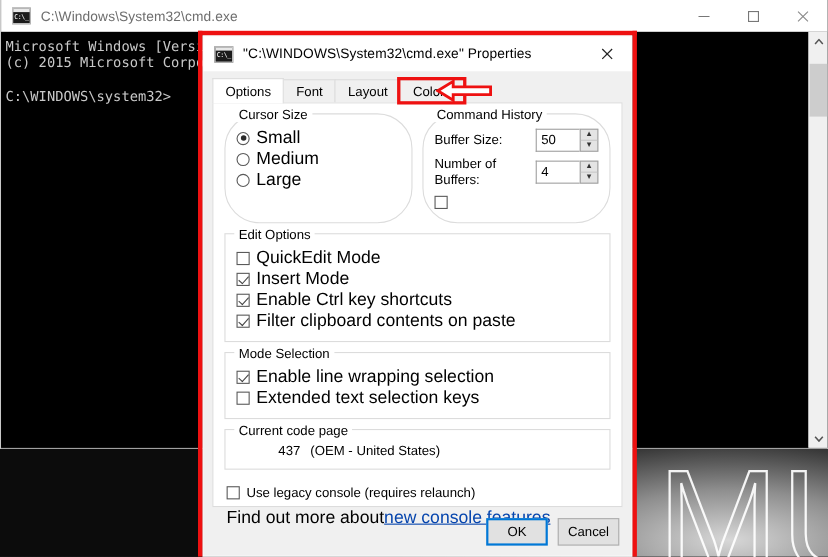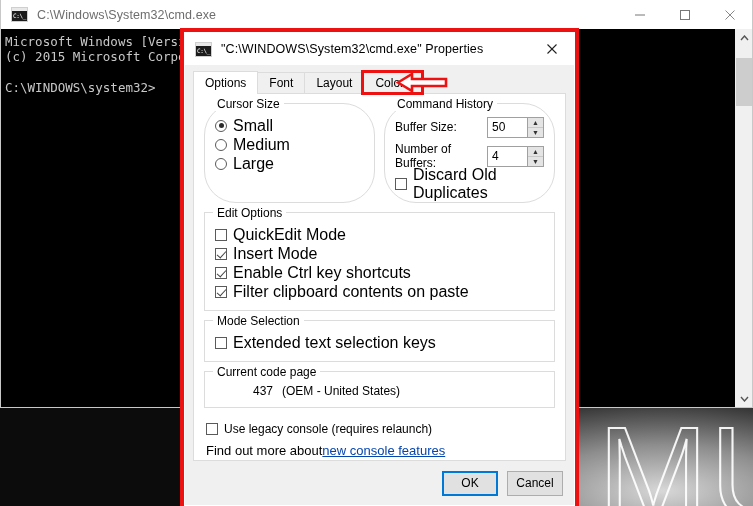--- a/index.html
+++ b/index.html
@@ -315,21 +315,21 @@
   #codepage-value { font-size: 12px; padding-left: 2px; }
   #codepage-value .cp-num { margin-right: 9px; margin-left: 36px; }
 
   .bottom-area { padding: 2px 0 0 2px; }
   .link {
     color: #0645ad;
     text-decoration: underline;
     cursor: pointer;
   }
   .legacy-row { display: flex; align-items: center; height: 19px; margin-bottom: 5px; }
-  .findout-row { font-size: 13px; height: 18px; display: flex; align-items: flex-start; }
+  .findout-row { font-size: 16px; height: 18px; display: flex; align-items: flex-end; }
 
   
   #dlg-footer {
     position: absolute;
     left: 0; right: 0; bottom: 0;
     height: 44px;
     display: flex; align-items: center; justify-content: flex-end;
     padding-right: 11px;
     gap: 9px;
   }
@@ -471,21 +471,20 @@
             <span class="spin">
               <span class="spin-input">4</span>
               <span class="spin-btns">
                 <div>▲</div>
                 <div>▼</div>
               </span>
             </span>
           </div>
           <div class="ctl">
             <span class="cbox"></span>
-            <span>Discard Old Duplicates</span>
           </div>
         </div>
       </div>
 
       <div class="group">
         <div class="legend">Edit Options</div>
         <div class="ctl">
           <span class="cbox"></span>
           <span>QuickEdit Mode</span>
         </div>
@@ -499,20 +498,24 @@
         </div>
         <div class="ctl">
           <span class="cbox on"></span>
           <span>Filter clipboard contents on paste</span>
         </div>
       </div>
 
       <div class="group">
         <div class="legend">Mode Selection</div>
         <div class="ctl">
+          <span class="cbox on"></span>
+          <span>Enable line wrapping selection</span>
+        </div>
+        <div class="ctl">
           <span class="cbox"></span>
           <span>Extended text selection keys</span>
         </div>
       </div>
 
       <div class="group">
         <div class="legend">Current code page</div>
         <div id="codepage-value">
           <span class="cp-num">437</span><span>(OEM - United States)</span>
         </div>

